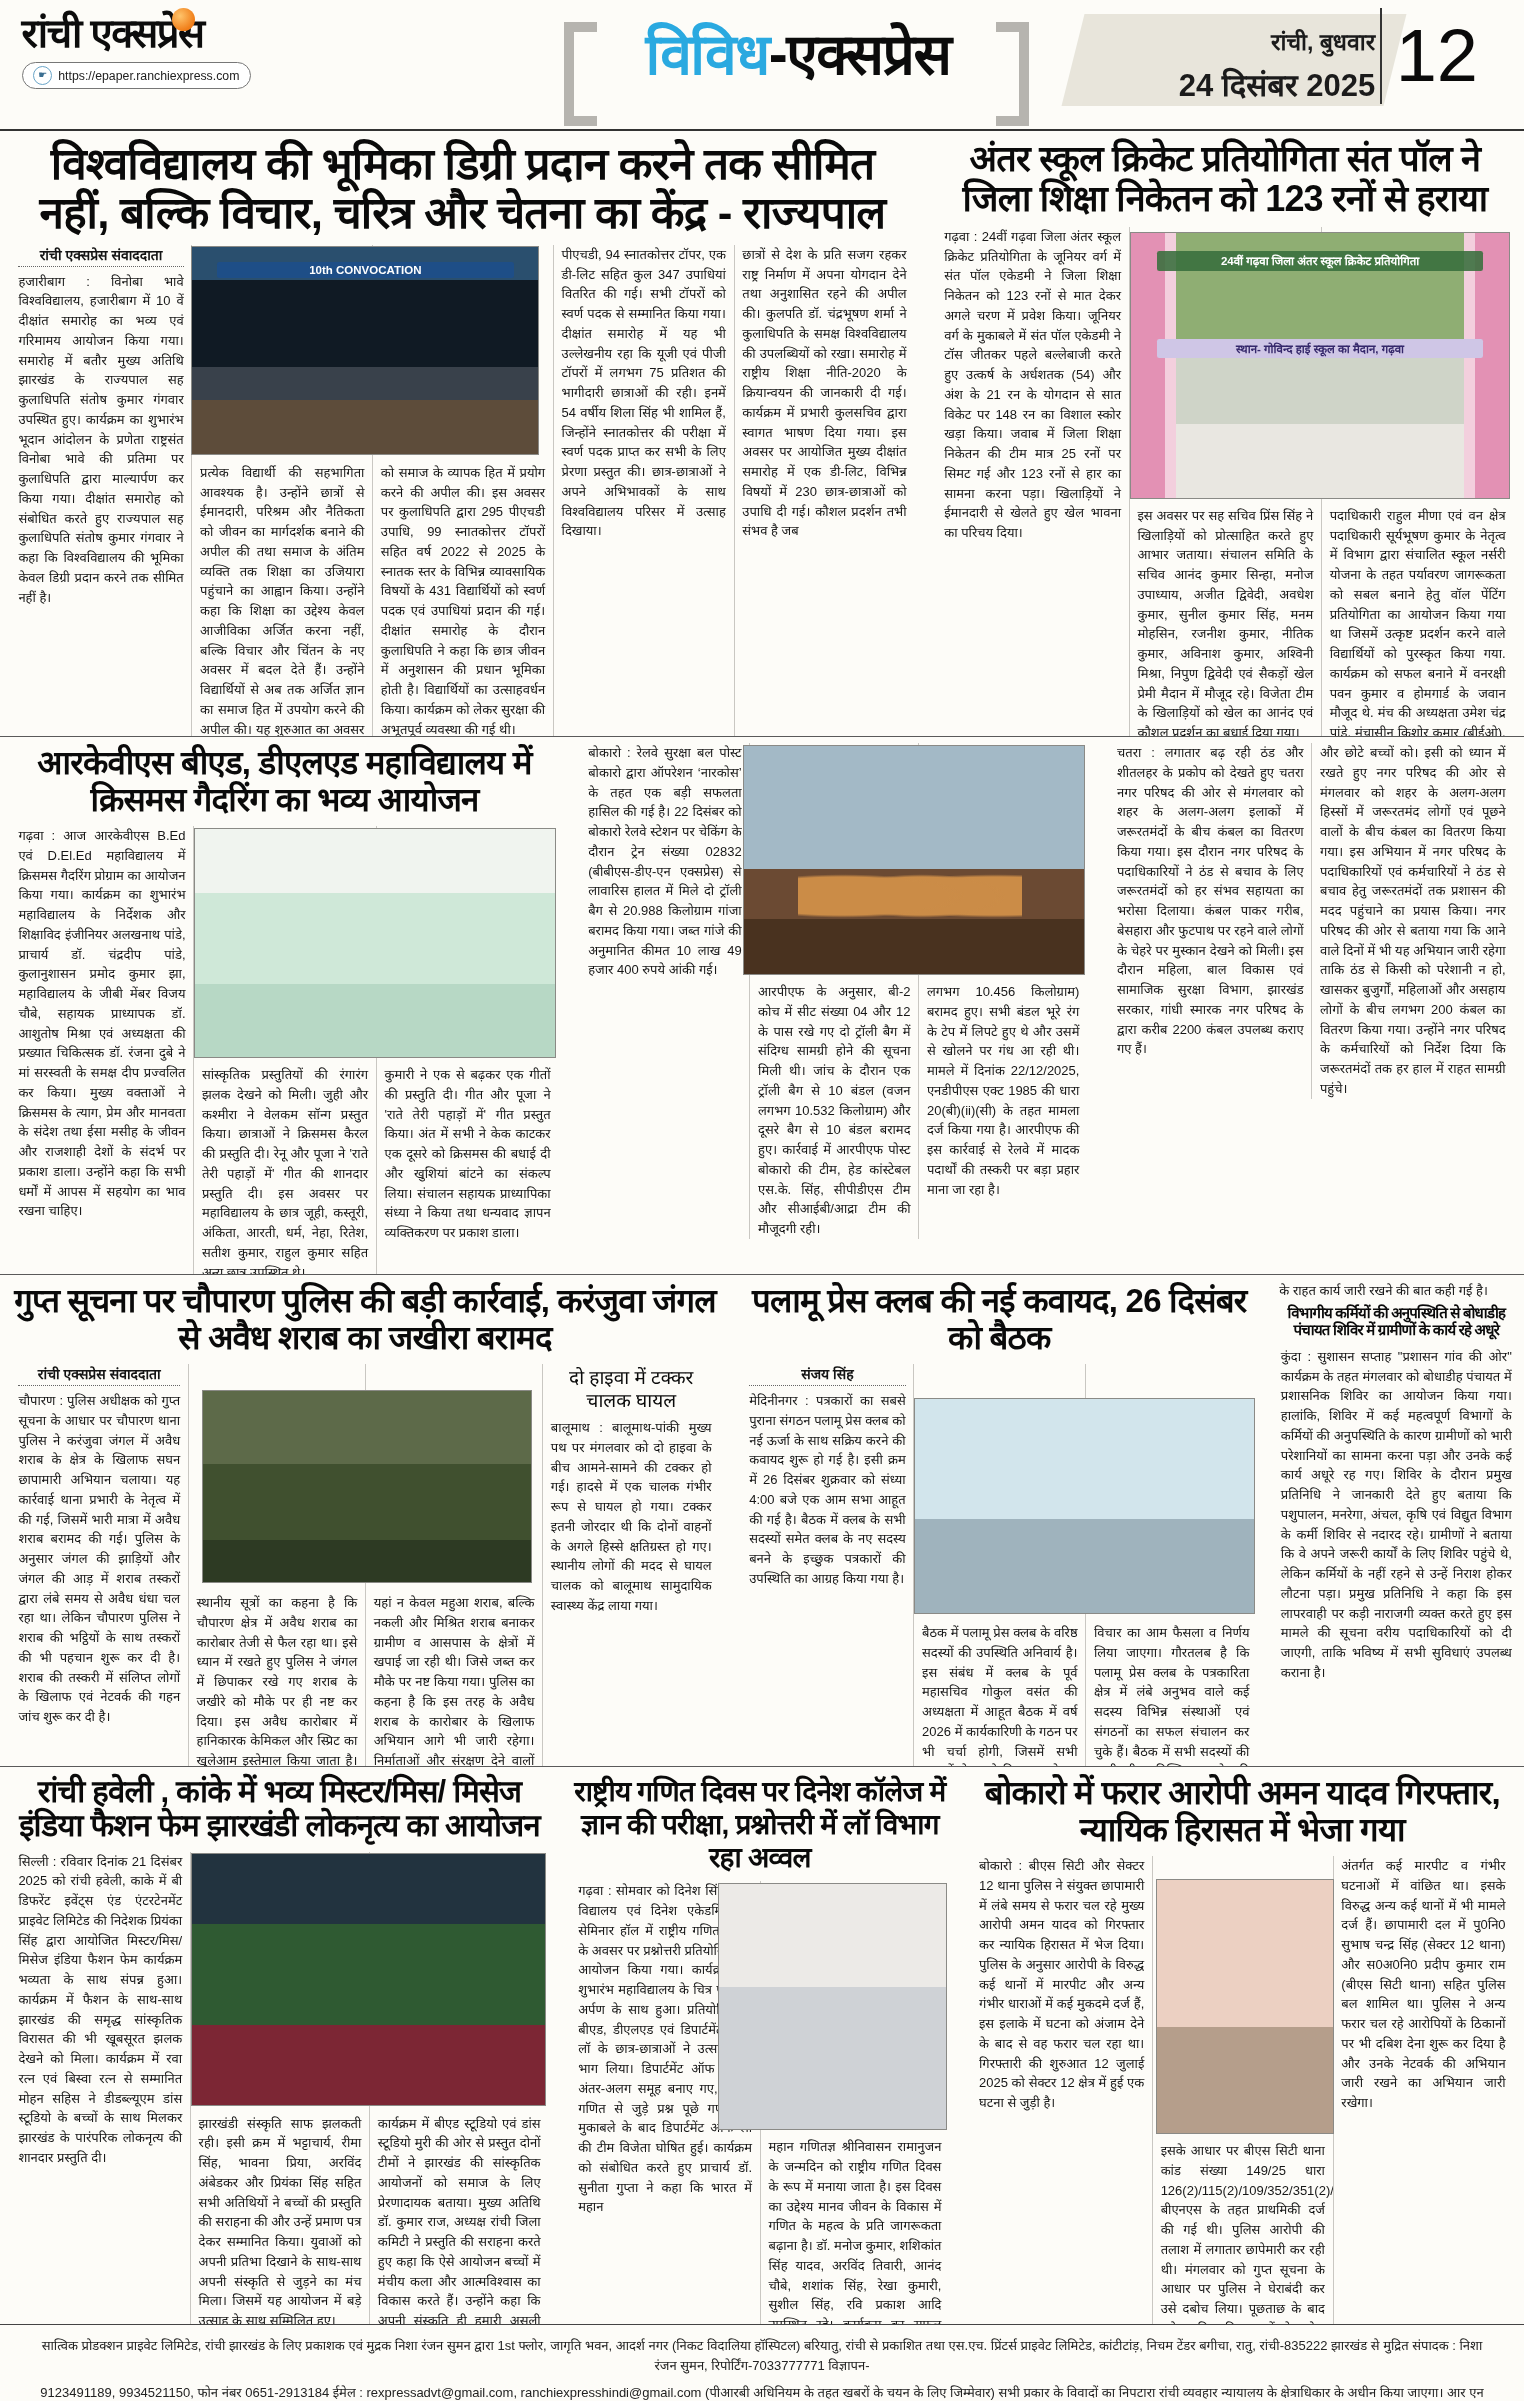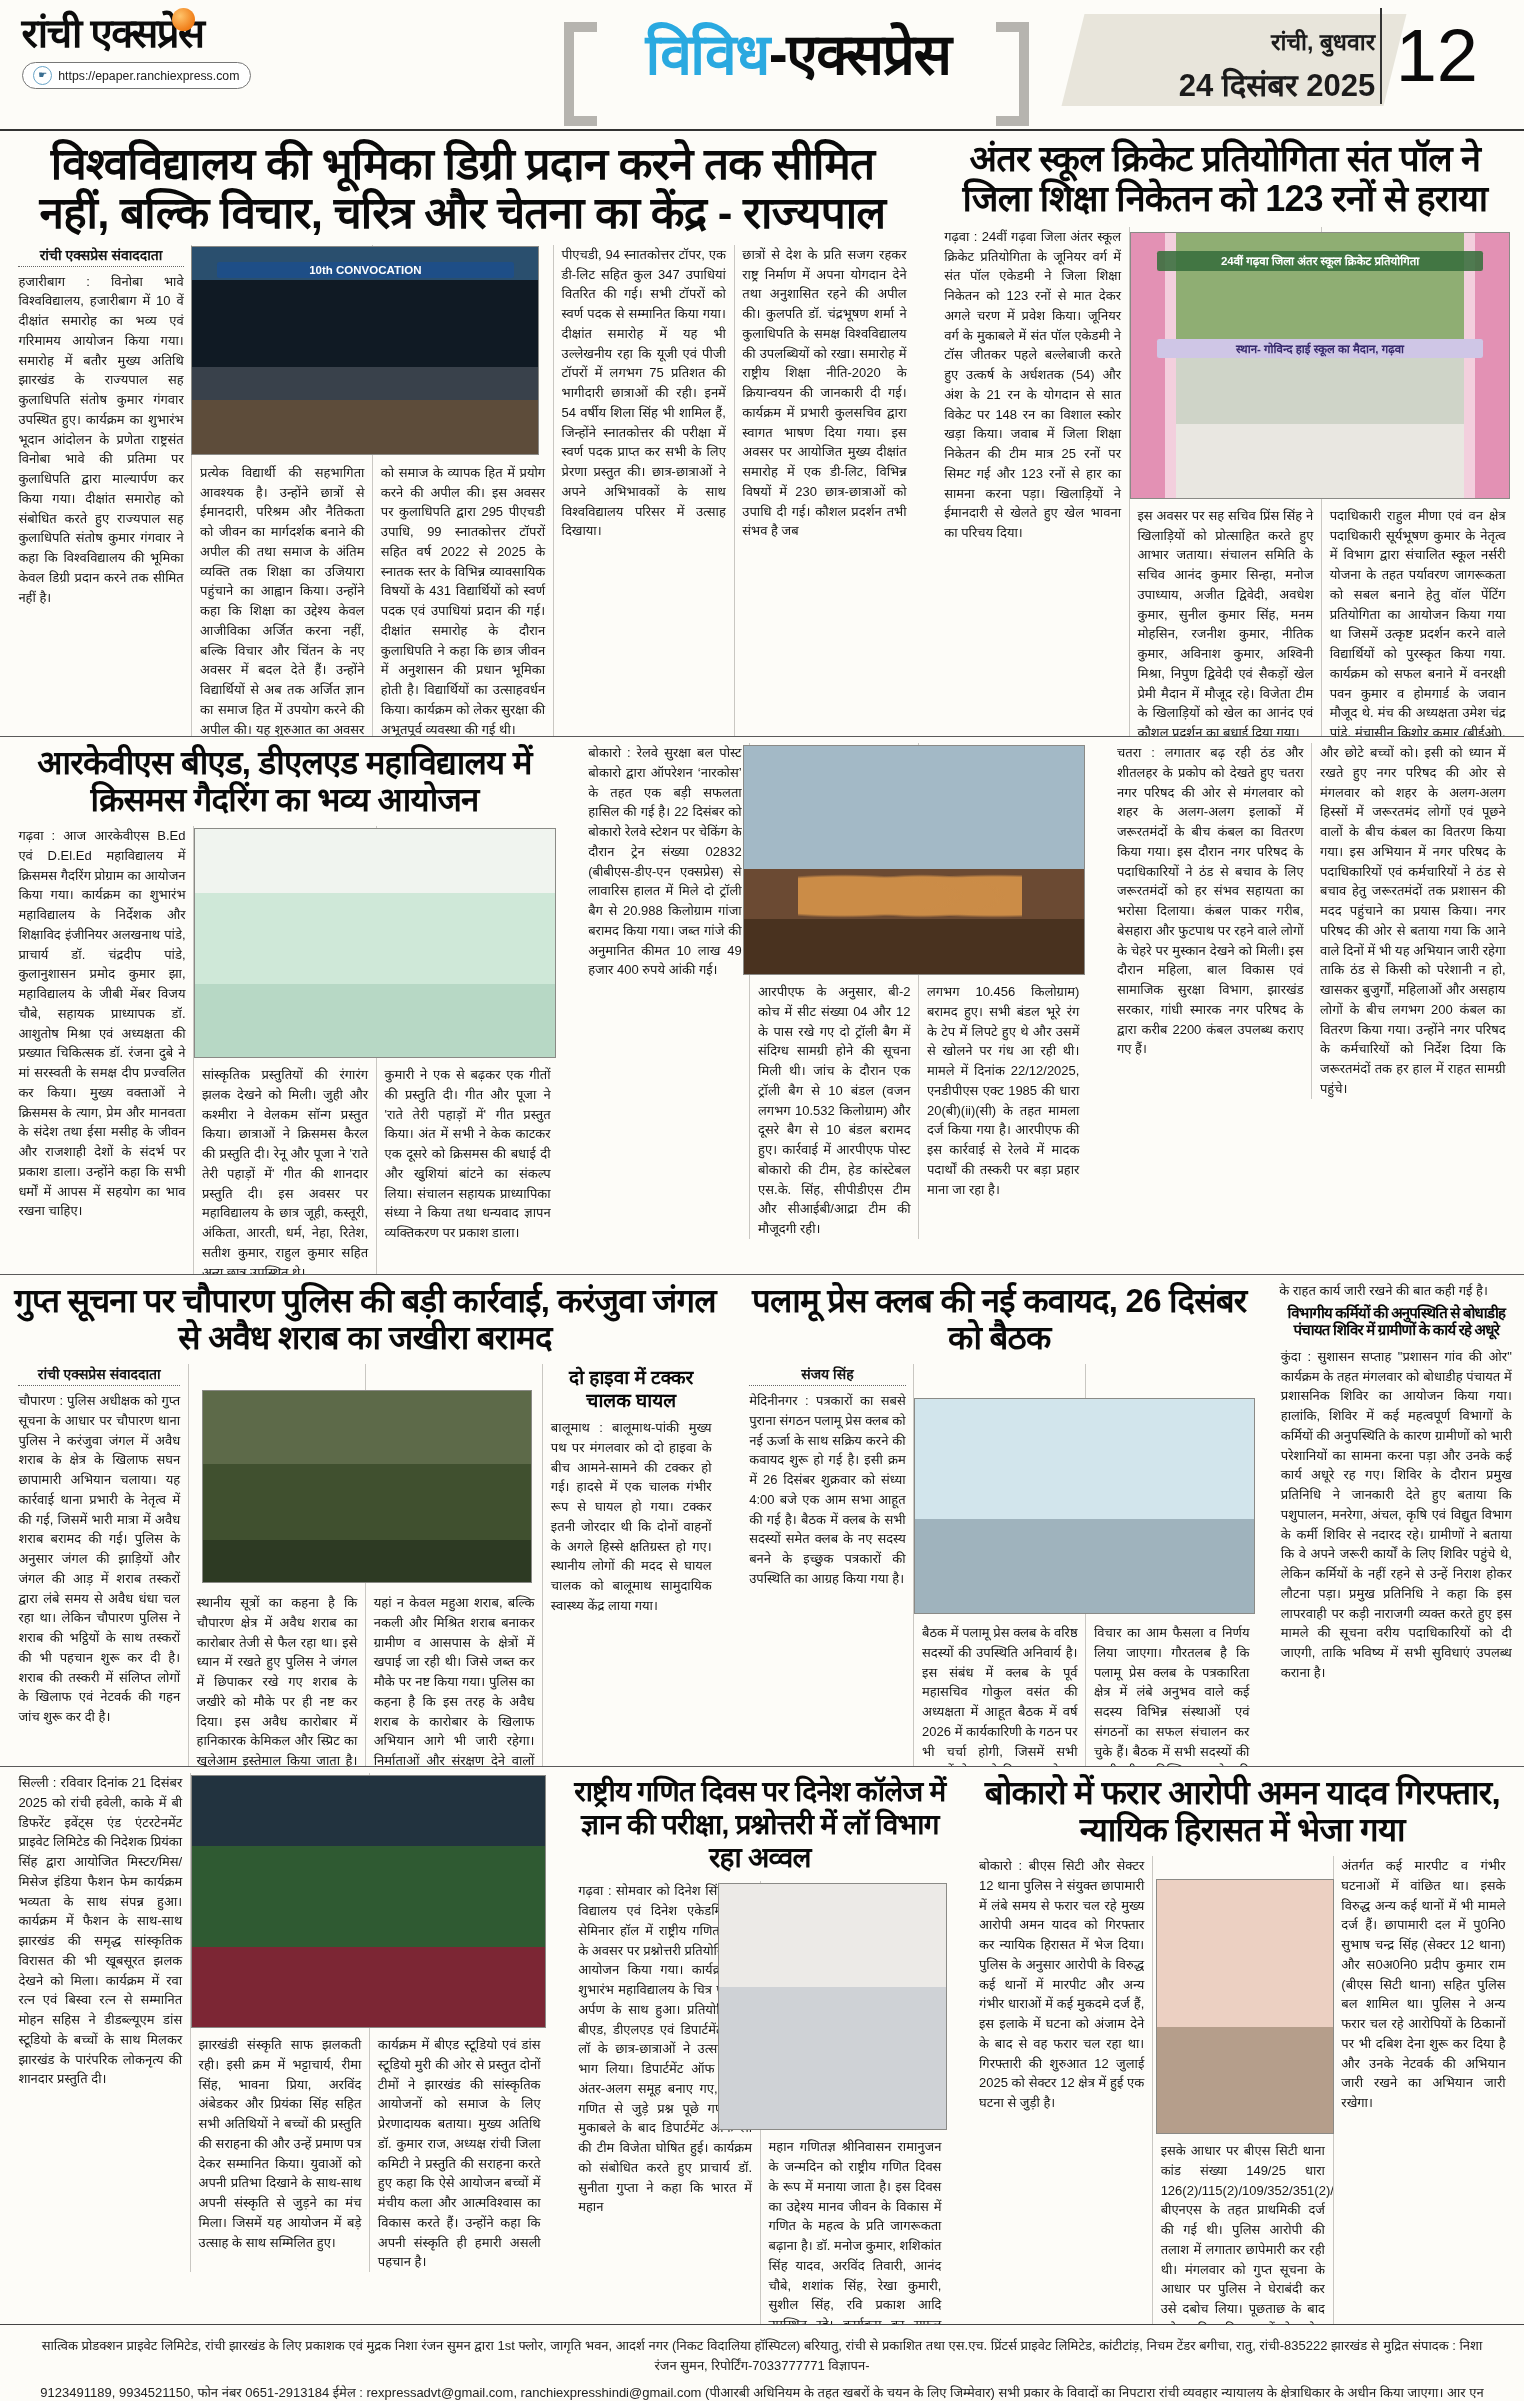--- a/index.html
+++ b/index.html
@@ -46,21 +46,21 @@
   .body{position:relative;display:grid;gap:0;height:calc(100% - 7.7px);}
   .cols5{grid-template-columns:repeat(5,1fr);}
   .cols4{grid-template-columns:repeat(4,1fr);}
   .cols3{grid-template-columns:repeat(3,1fr);}
   .cols2{grid-template-columns:repeat(2,1fr);}
   .bcol{padding:0 7.7px;overflow:hidden;}
   .bcol + .bcol{border-left:0.8px solid #c9c7c2;}
   .txt{font-size:13px;line-height:1.52;text-align:justify;margin:0;color:#161616;}
   .byline{font-weight:bold;text-align:center;font-size:14px;padding-bottom:2.3px;margin-bottom:4.6px;
           border-bottom:0.8px dotted #666;}
-  .subhead{font-weight:bold;font-size:19px;line-height:1.22;text-align:center;margin:10.7px 0 6.1px 0;color:#0a0a0a;}
+  .subhead{font-weight:normal;font-size:19px;line-height:1.22;text-align:center;margin:10.7px 0 6.1px 0;color:#0a0a0a;}
   
   .ph{position:absolute;border:0.8px solid #8a8a86;box-sizing:border-box;z-index:2;}
   .ph-banner{position:absolute;left:7%;right:7%;top:7%;background:rgba(29,78,137,.9);color:#fff;
              font-size:11.5px;font-weight:bold;text-align:center;padding:2.3px 3.1px;border-radius:2.3px;}
   .ph-banner.green{background:rgba(56,110,60,.88);}
   .ph-banner.purple{top:40%;background:#cfc6e6;color:#35286b;}
   .ph-convocation{background:linear-gradient(180deg,#2a4f6e 0 16%,#101a24 16% 58%,#39414b 58% 74%,#5d4c3a 74% 100%);}
   .ph-cricket{background:
       linear-gradient(90deg,#e391b4 0 9%,#f3cfdd 9% 12%,rgba(0,0,0,0) 12% 88%,#f3cfdd 88% 91%,#e391b4 91% 100%),
       linear-gradient(180deg,#8fae73 0 44%,#cfd4c8 44% 72%,#e9e7e1 72% 100%);}
@@ -261,20 +261,21 @@
       <div class="body" style="grid-template-columns:1fr;">
         <div class="bcol" style="padding:0 1.5px;">
             <p class="txt">कुंदा : सुशासन सप्ताह "प्रशासन गांव की ओर" कार्यक्रम के तहत मंगलवार को बोधाडीह पंचायत में प्रशासनिक शिविर का आयोजन किया गया। हालांकि, शिविर में कई महत्वपूर्ण विभागों के कर्मियों की अनुपस्थिति के कारण ग्रामीणों को भारी परेशानियों का सामना करना पड़ा और उनके कई कार्य अधूरे रह गए। शिविर के दौरान प्रमुख प्रतिनिधि ने जानकारी देते हुए बताया कि पशुपालन, मनरेगा, अंचल, कृषि एवं विद्युत विभाग के कर्मी शिविर से नदारद रहे। ग्रामीणों ने बताया कि वे अपने जरूरी कार्यों के लिए शिविर पहुंचे थे, लेकिन कर्मियों के नहीं रहने से उन्हें निराश होकर लौटना पड़ा। प्रमुख प्रतिनिधि ने कहा कि इस लापरवाही पर कड़ी नाराजगी व्यक्त करते हुए इस मामले की सूचना वरीय पदाधिकारियों को दी जाएगी, ताकि भविष्य में सभी सुविधाएं उपलब्ध कराना है।</p>
           </div>
       </div>
     </article>
   </section>
 
   <section class="band band4">
     <article class="art" style="width:559px;">
+      <h1 class="hl hl4">रांची हवेली , कांके में भव्य मिस्टर/मिस/ मिसेज इंडिया फैशन फेम झारखंडी लोकनृत्य का आयोजन</h1>
       <div class="body cols3">
         <div class="ph ph-fashion ph-a9"></div>
         <div class="bcol">
             <p class="txt">सिल्ली : रविवार दिनांक 21 दिसंबर 2025 को रांची हवेली, काके में बी डिफरेंट इवेंट्स एंड एंटरटेनमेंट प्राइवेट लिमिटेड की निदेशक प्रियंका सिंह द्वारा आयोजित मिस्टर/मिस/मिसेज इंडिया फैशन फेम कार्यक्रम भव्यता के साथ संपन्न हुआ। कार्यक्रम में फैशन के साथ-साथ झारखंड की समृद्ध सांस्कृतिक विरासत की भी खूबसूरत झलक देखने को मिला। कार्यक्रम में रवा रत्न एवं बिस्वा रत्न से सम्मानित मोहन सहिस ने डीडब्ल्यूएम डांस स्टूडियो के बच्चों के साथ मिलकर झारखंड के पारंपरिक लोकनृत्य की शानदार प्रस्तुति दी।</p>
           </div>
         <div class="bcol pt-a9">
             <p class="txt">झारखंडी संस्कृति साफ झलकती रही। इसी क्रम में भट्टाचार्य, रीमा सिंह, भावना प्रिया, अरविंद अंबेडकर और प्रियंका सिंह सहित सभी अतिथियों ने बच्चों की प्रस्तुति की सराहना की और उन्हें प्रमाण पत्र देकर सम्मानित किया। युवाओं को अपनी प्रतिभा दिखाने के साथ-साथ अपनी संस्कृति से जुड़ने का मंच मिला। जिसमें यह आयोजन में बड़े उत्साह के साथ सम्मिलित हुए।</p>
           </div>
         <div class="bcol pt-a9">
             <p class="txt">कार्यक्रम में बीएड स्टूडियो एवं डांस स्टूडियो मुरी की ओर से प्रस्तुत दोनों टीमों ने झारखंड की सांस्कृतिक आयोजनों को समाज के लिए प्रेरणादायक बताया। मुख्य अतिथि डॉ. कुमार राज, अध्यक्ष रांची जिला कमिटी ने प्रस्तुति की सराहना करते हुए कहा कि ऐसे आयोजन बच्चों में मंचीय कला और आत्मविश्वास का विकास करते हैं। उन्होंने कहा कि अपनी संस्कृति ही हमारी असली पहचान है।</p>

